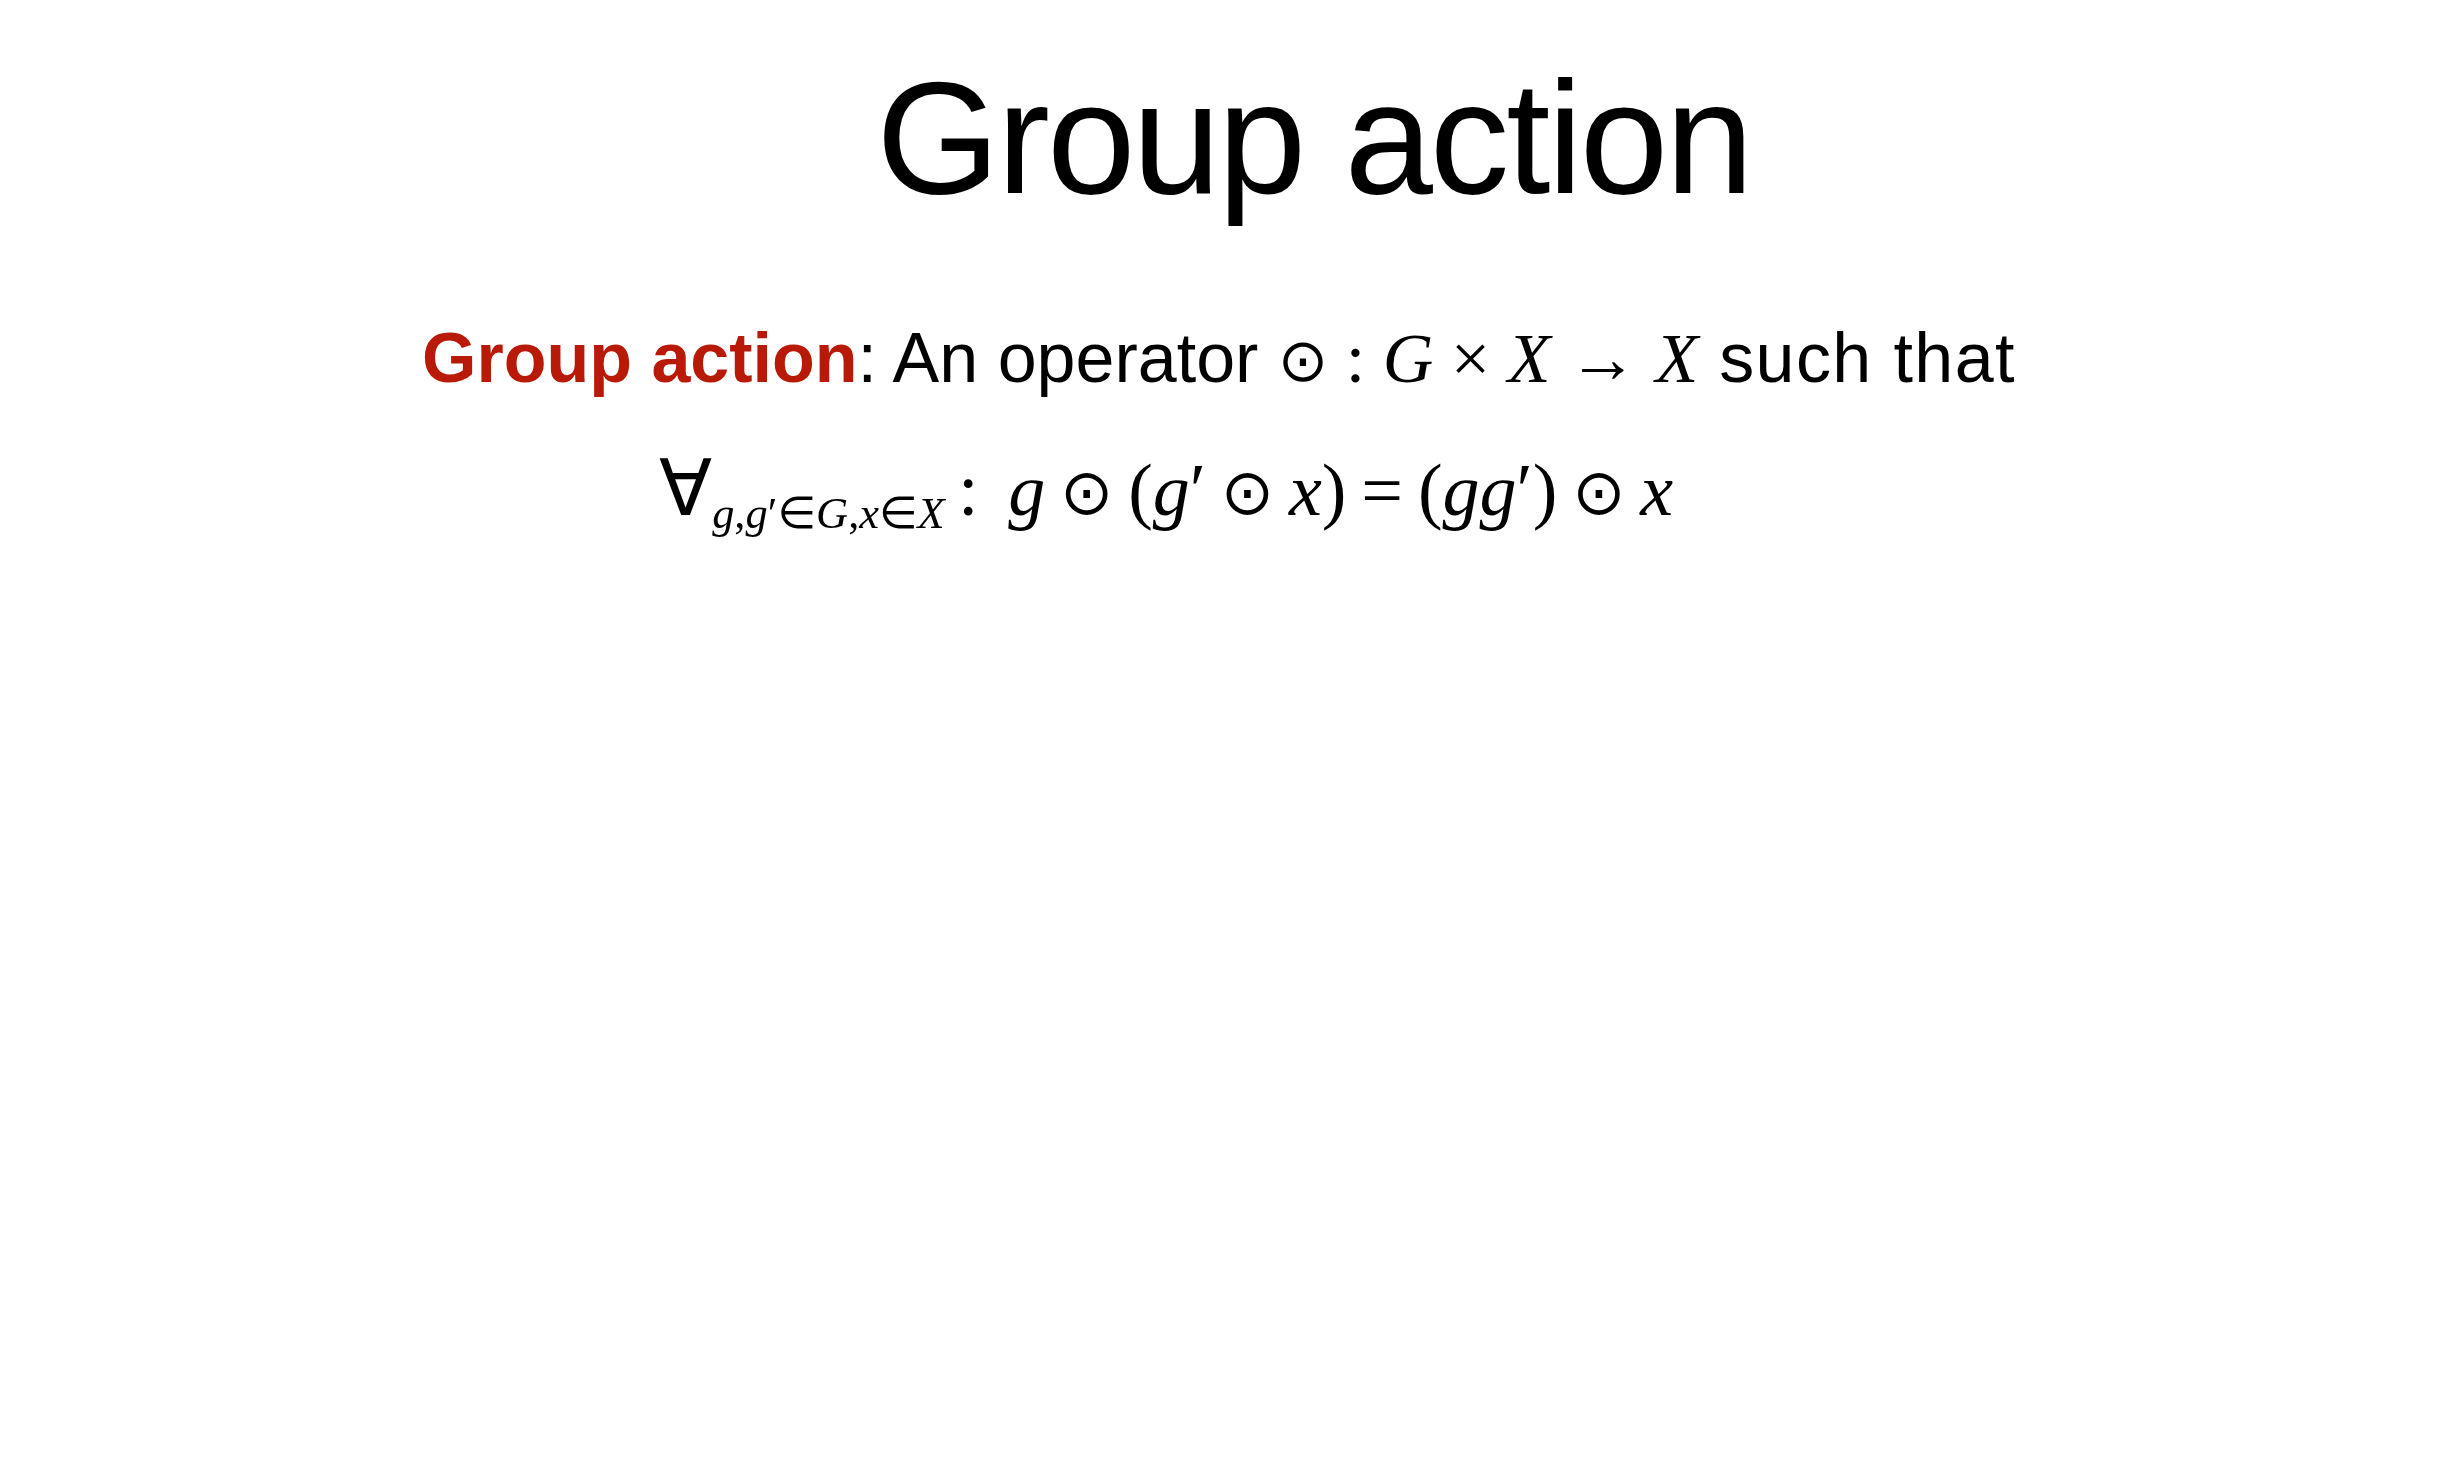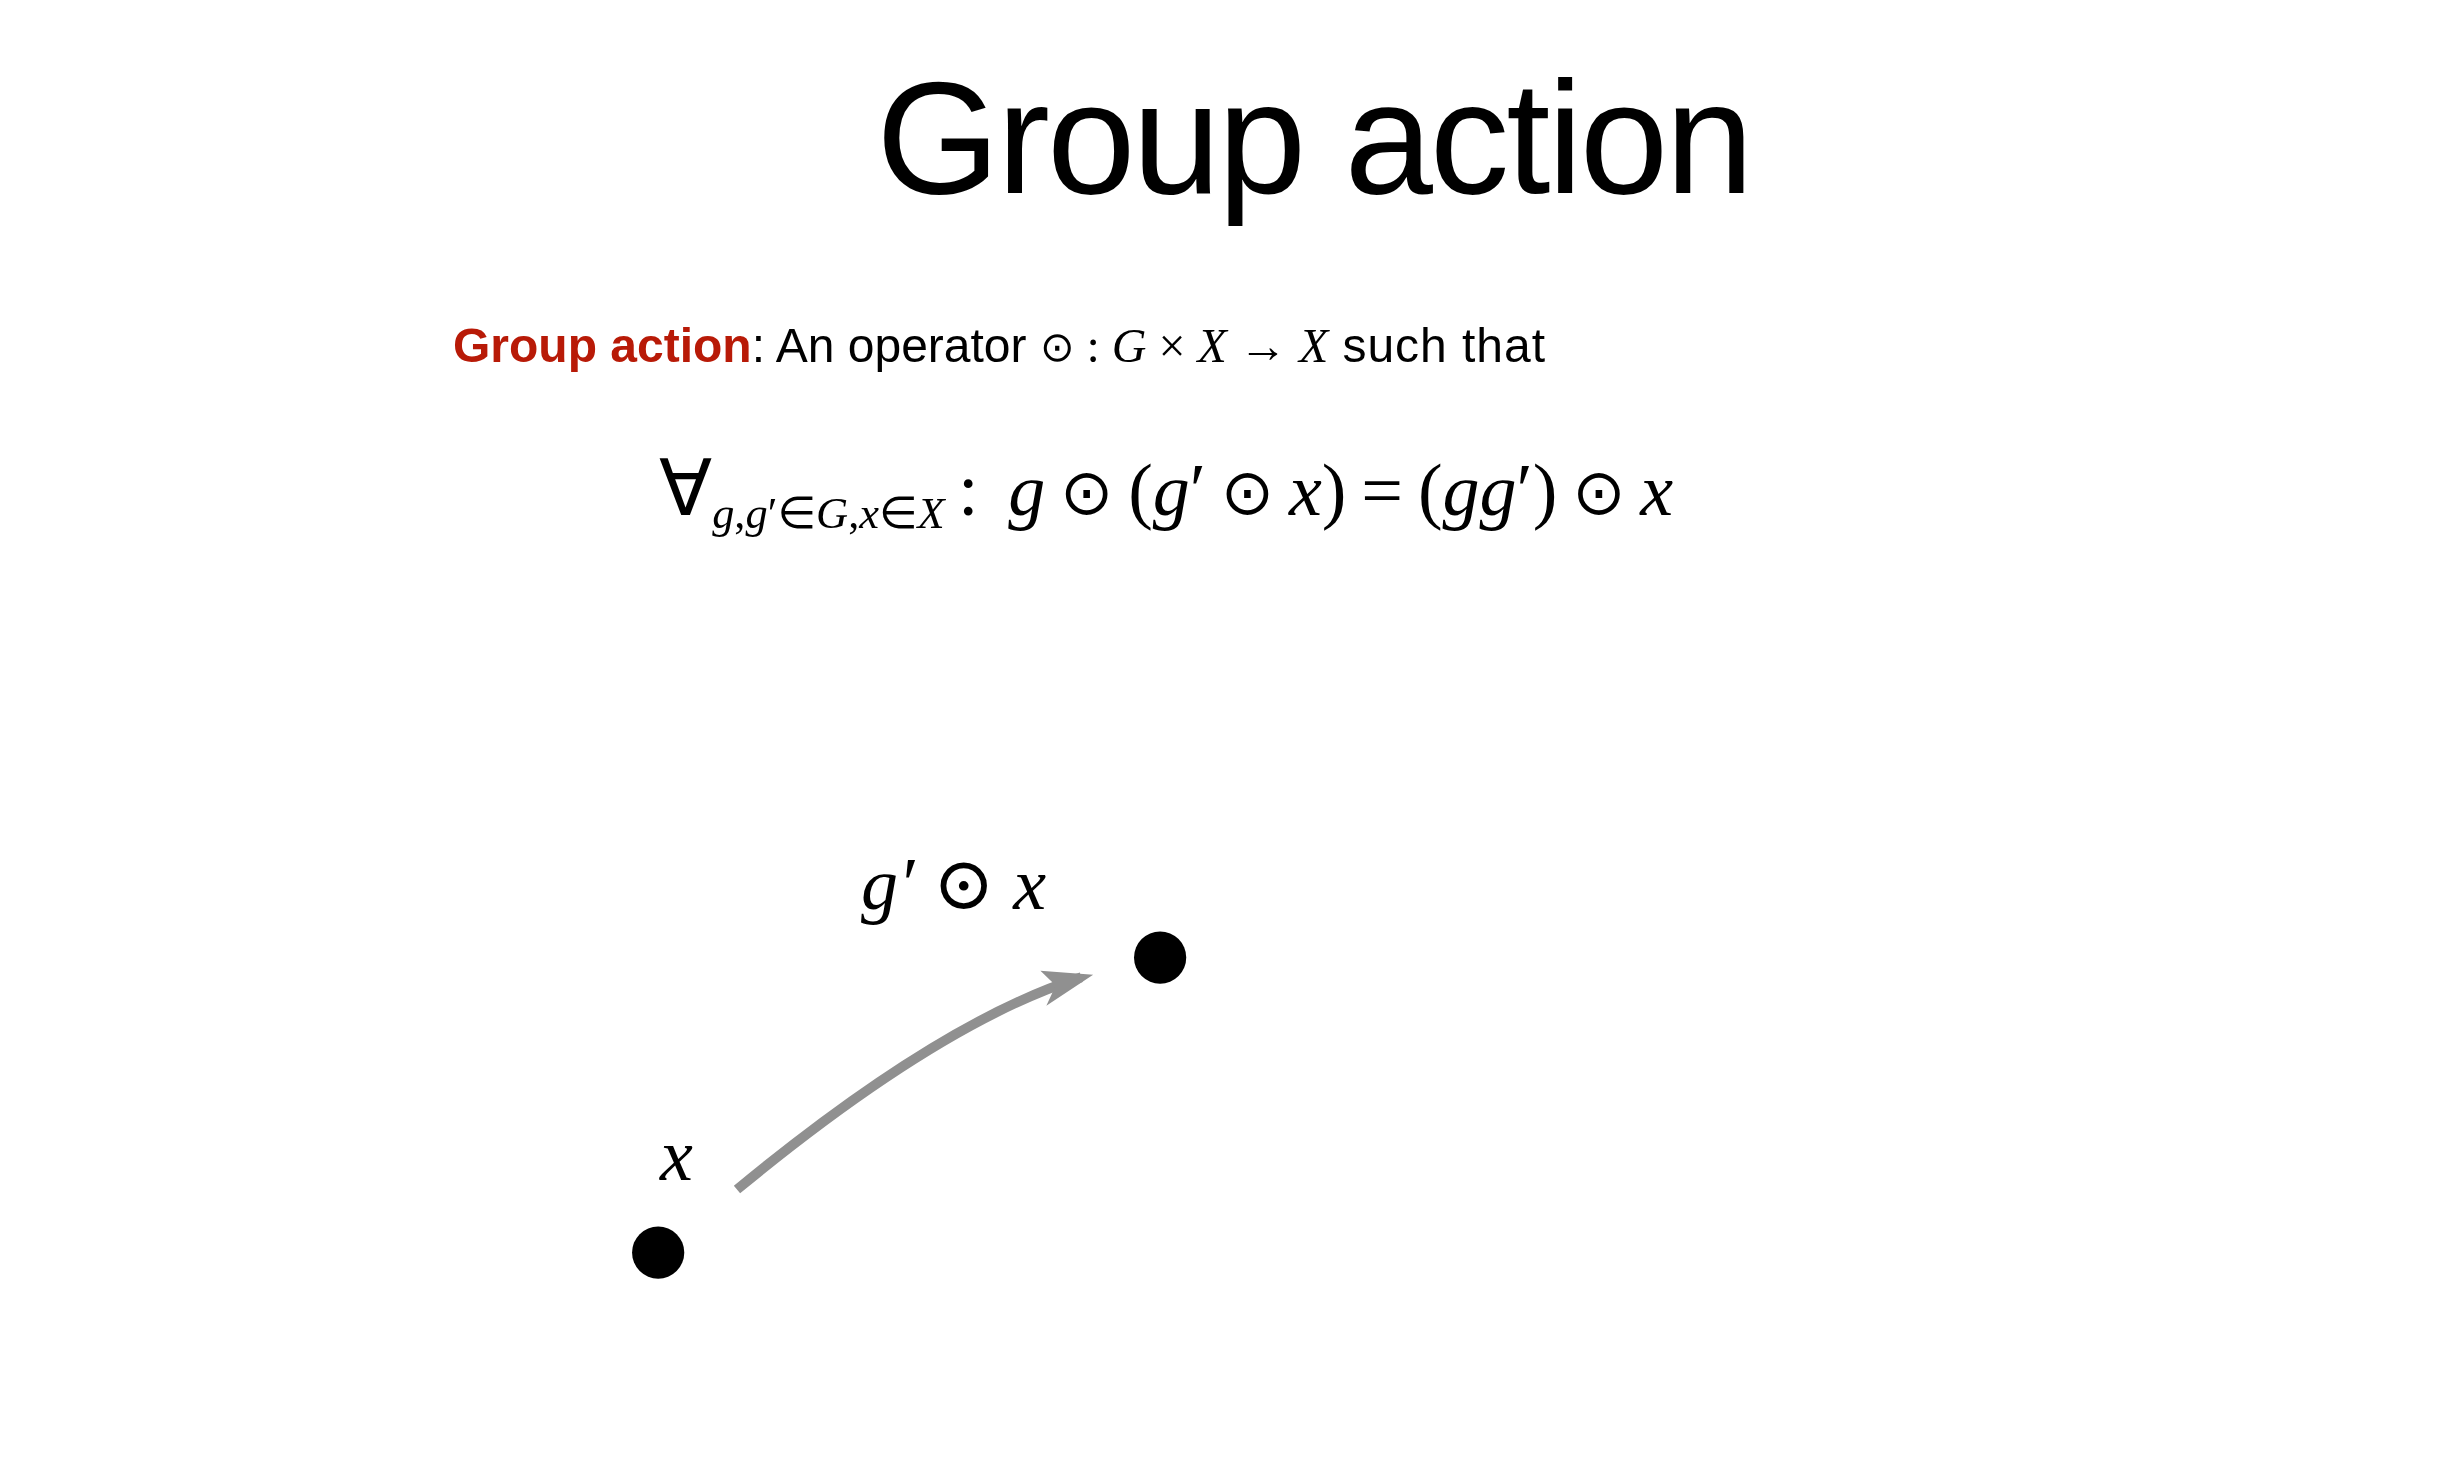--- a/index.html
+++ b/index.html
@@ -37,23 +37,23 @@
     font-size: 159px;
     line-height: 1.0;
     letter-spacing: -3px;
     color: #000000;
     white-space: nowrap;
   }
 
   
   .definition-line {
     position: absolute;
-    left: 453px;
+    left: 422px;
     top: 319px;
-    font-size: 48px;
+    font-size: 70px;
     line-height: 1.12;
     white-space: nowrap;
     color: #000000;
   }
   .def-term {
     font-family: "Liberation Sans", sans-serif;
     font-weight: bold;
     color: #B81A07;
   }
   .def-plain {
@@ -165,27 +165,15 @@
   <div class="slide-title">Group action</div>
 
   <div class="definition-line">
     <span class="def-term">Group action</span><span class="def-plain">: </span><span class="def-plain">An operator </span><span class="odot">⊙</span><span class="math-upright"> : </span><span class="math-serif">G</span><span class="math-upright"> × </span><span class="math-serif">X</span><span class="math-upright"> → </span><span class="math-serif">X</span><span class="def-plain nbsp-s"> such that</span>
   </div>
 
   <div class="equation-line">
     <span class="forall">∀</span><span class="eq-sub"><span>g</span><span class="upr">,</span><span>g</span><span class="upr">′</span><span class="upr">∈</span><span>G</span><span class="upr">,</span><span>x</span><span class="upr">∈</span><span>X</span></span><span class="eq-colon">:</span><span class="eq-body"><span>g</span> <span class="odot">⊙</span> <span class="paren">(</span><span>g</span><span class="prime">′</span> <span class="odot">⊙</span> <span>x</span><span class="paren">)</span> <span class="eqsign">=</span> <span class="paren">(</span><span>gg</span><span class="prime">′</span><span class="paren">)</span> <span class="odot">⊙</span> <span>x</span></span>
   </div>
 
-  <div class="diagram">
-    <svg viewBox="0 0 1500 1080" xmlns="http://www.w3.org/2000/svg">
-      <path d="M 347 736 Q 760 395 1046 305" fill="none" stroke="#909090" stroke-width="20" stroke-linecap="butt"></path>
-      <polygon points="1070,300 963,292 994,322 975,363" fill="#909090"></polygon>
-      <circle cx="187" cy="864" r="53" fill="#000000"></circle>
-      <circle cx="1206" cy="265" r="53" fill="#000000"></circle>
-    </svg>
-
-    <div class="diagram-label label-gx">g′ ⊙ x</div>
-
-    <div class="diagram-label label-x">x</div>
-  </div>
 
 </div>
 
 
 </body></html>

